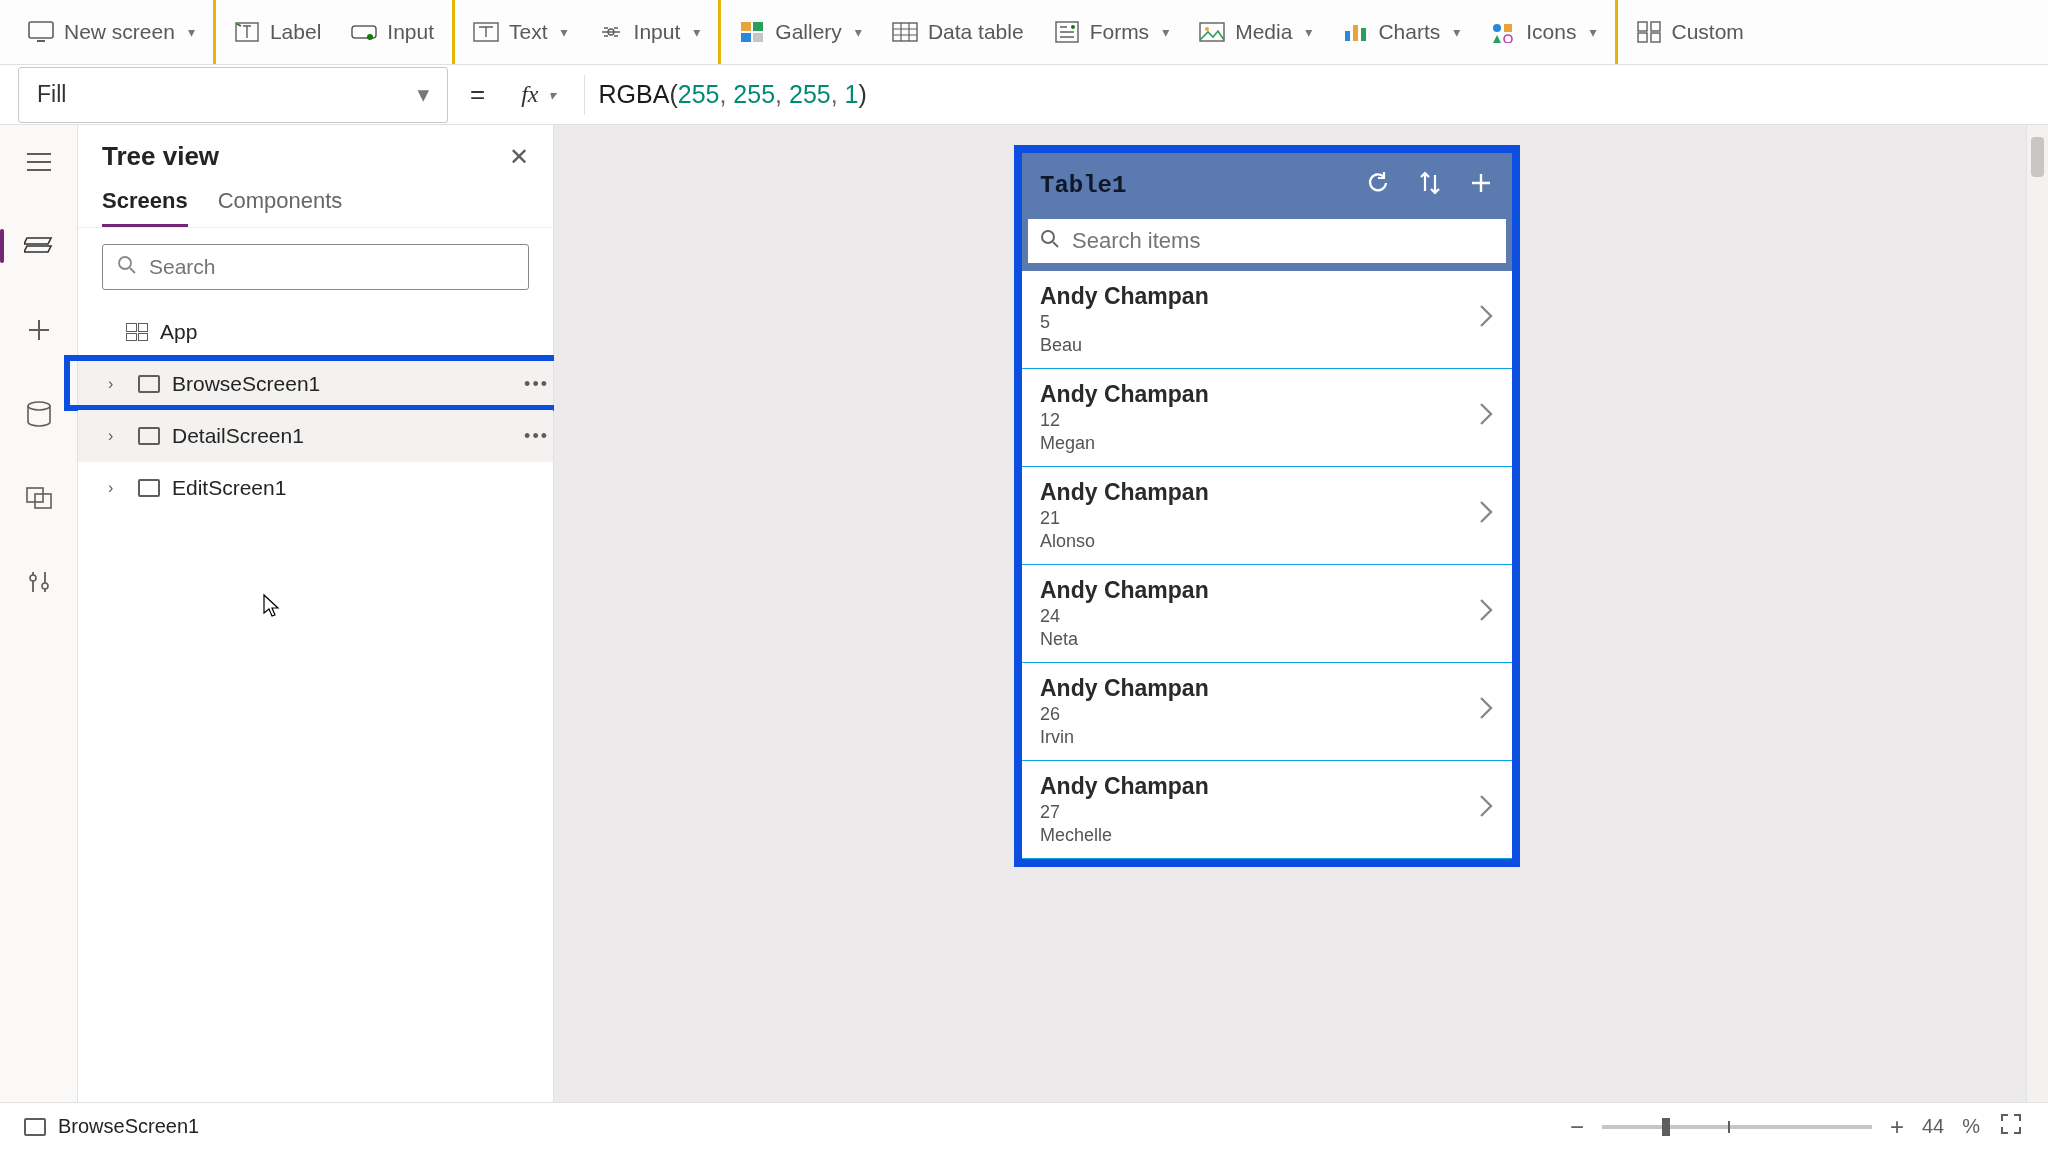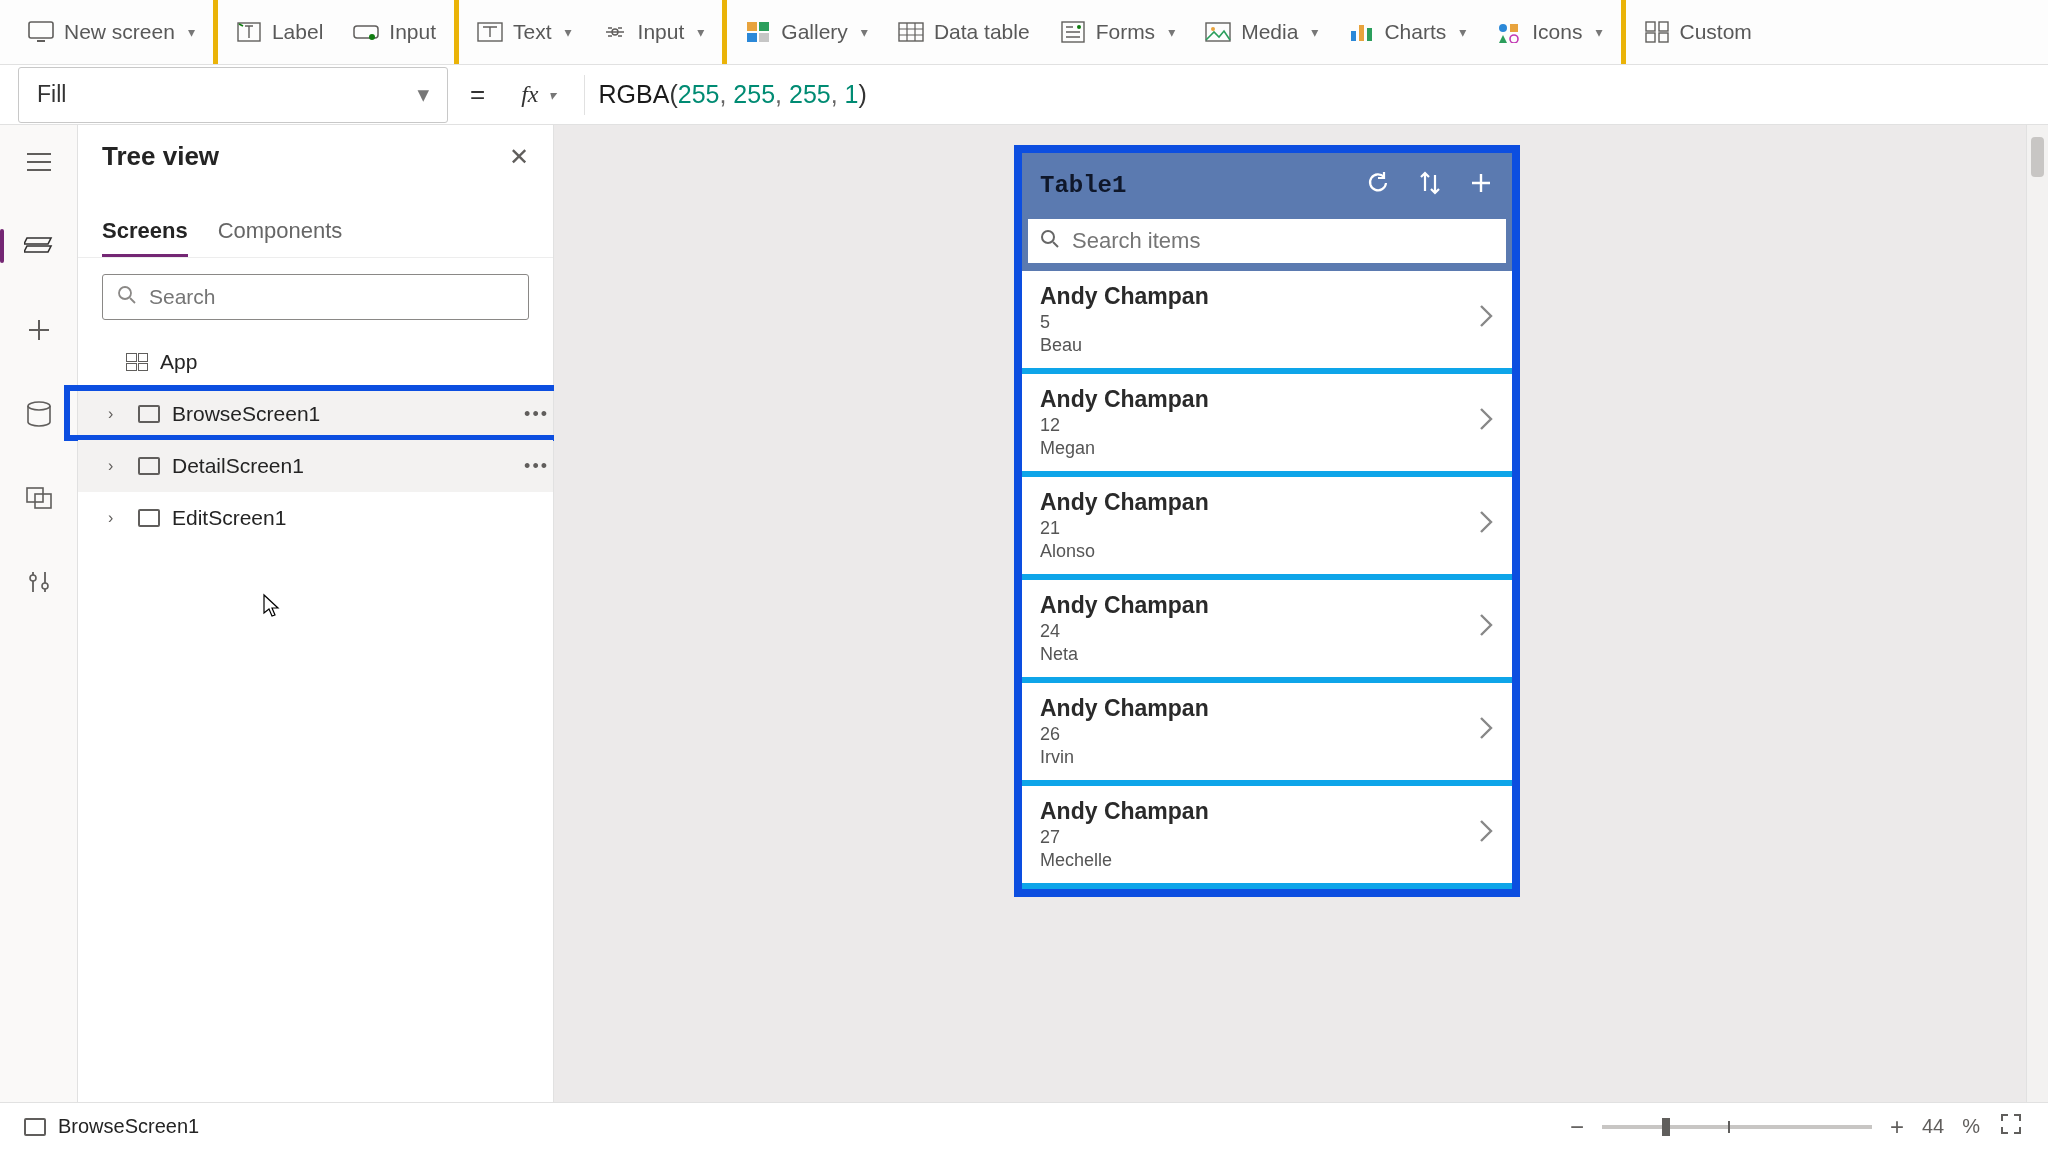--- a/index.html
+++ b/index.html
@@ -1,20 +1,20 @@
 <!DOCTYPE html>
 <html><head>
   <meta charset="utf-8">
   <style>
     * { box-sizing: border-box; margin: 0; padding: 0; font-family: "Segoe UI", Arial, sans-serif; }
     body { background: #fff; width: 2048px; height: 1150px; overflow: hidden; transform-origin: top left; }
     
     
     .ribbon { height: 65px; background: #fdfdfd; border-bottom: 1px solid #e1e1e1; display: flex; align-items: center; padding: 0 10px; gap: 0; }
-    .ribbon-group { display: flex; align-items: center; height: 100%; border-right: 5px solid #eab308; padding: 0 14px; gap: 22px; }
+    .ribbon-group { display: flex; align-items: center; height: 100%; border-right: 3px solid #eab308; padding: 0 14px; gap: 22px; }
     .ribbon-group:last-child { border-right: none; }
     .ribbon-btn { display: flex; align-items: center; gap: 10px; color: #595959; font-size: 21px; cursor: pointer; background: none; border: none; padding: 6px 4px; }
     .ribbon-btn .chev { font-size: 14px; color: #777; margin-left: 3px; }
     .ribbon-icon { width: 26px; height: 26px; display: flex; align-items: center; justify-content: center; }
 
     
     .formula-bar { height: 60px; background: #fff; border-bottom: 1px solid #e1e1e1; display: flex; align-items: center; padding: 0 18px; gap: 14px; }
     .property-dropdown { width: 430px; height: 56px; border: 1px solid #c8c8c8; border-radius: 3px; display: flex; align-items: center; justify-content: space-between; padding: 0 18px; font-size: 23px; color: #333; }
     .formula-eq { font-size: 26px; color: #333; padding: 0 8px; }
     .formula-fx { display: flex; align-items: center; gap: 10px; font-style: italic; font-size: 24px; color: #333; padding: 0 14px; }
@@ -31,21 +31,21 @@
     .left-rail { width: 78px; background: #faf9f8; border-right: 1px solid #e1e1e1; display: flex; flex-direction: column; align-items: center; padding-top: 16px; gap: 42px; }
     .rail-btn { width: 42px; height: 42px; display: flex; align-items: center; justify-content: center; color: #605e5c; cursor: pointer; position: relative; }
     .rail-btn.active { color: #323130; }
     .rail-btn.active::before { content: ""; position: absolute; left: -18px; top: 4px; bottom: 4px; width: 4px; background: #742774; border-radius: 2px; }
 
     
     .tree-panel { width: 476px; background: #fff; border-right: 1px solid #e1e1e1; padding: 16px 0 0 0; position: relative; }
     .tree-header { display: flex; align-items: center; justify-content: space-between; padding: 0 24px 8px 24px; }
     .tree-title { font-size: 26px; font-weight: 600; color: #242424; }
     .tree-close { font-size: 24px; color: #605e5c; cursor: pointer; }
-    .tree-tabs { display: flex; gap: 30px; padding: 8px 24px 0 24px; border-bottom: 1px solid #ededed; margin-top: 30px; }
+    .tree-tabs { display: flex; gap: 30px; padding: 8px 24px 0 24px; border-bottom: 1px solid #ededed; }
     .tree-tab { font-size: 22px; color: #666; padding-bottom: 10px; cursor: pointer; }
     .tree-tab.active { color: #242424; font-weight: 600; border-bottom: 3px solid #742774; }
     .tree-search { margin: 16px 24px; height: 46px; border: 1px solid #8a8886; border-radius: 3px; display: flex; align-items: center; gap: 12px; padding: 0 14px; }
     .tree-search input { border: none; outline: none; font-size: 21px; width: 100%; color: #333; }
     .tree-list { padding: 0 0; }
     .tree-item { display: flex; align-items: center; height: 52px; padding: 0 4px 0 30px; gap: 12px; font-size: 21px; color: #242424; cursor: pointer; position: relative; }
     .tree-item.hover-item { background: #f3f2f1; }
     .tree-item .chev-expand { width: 18px; color: #605e5c; font-size: 16px; }
     .tree-item .box-icon { width: 22px; height: 18px; border: 2px solid #605e5c; border-radius: 2px; }
     .tree-item .app-icon { width: 22px; height: 18px; display: grid; grid-template-columns: 1fr 1fr; gap: 1px; }
@@ -61,21 +61,21 @@
 
     .phone-frame { position: absolute; left: 460px; top: 20px; width: 506px; border: 8px solid #0c4ee0; background: #fff; }
     .phone-header { height: 64px; background: #5b7ab0; display: flex; align-items: center; justify-content: space-between; padding: 0 18px; }
     .phone-title { font-family: Consolas, "Courier New", monospace; font-size: 24px; color: #0f172a; font-weight: bold; }
     .phone-actions { display: flex; align-items: center; gap: 26px; color: #fff; }
     .phone-actions svg { stroke: #fff; }
     .search-wrap { padding: 0 4px 6px 4px; background: #5b7ab0; }
     .search-box { background: #ffffff; border: 2px solid #5b7ab0; height: 48px; display: flex; align-items: center; gap: 12px; padding: 0 12px; }
     .search-box input { border: none; outline: none; font-size: 22px; width: 100%; }
     .search-box .sicon { color: #666; }
-    .list-item { border-bottom: 6px solid #0ea5e9; padding: 12px 18px; display: flex; align-items: center; justify-content: space-between; gap: 24px; }
+    .list-item { border-bottom: 1px solid #0ea5e9; padding: 12px 18px; display: flex; align-items: center; justify-content: space-between; gap: 24px; }
     .list-text { display: flex; flex-direction: column; gap: 2px; }
     .li-title { font-size: 23px; font-weight: 600; color: #2a2a2a; }
     .li-sub1 { font-size: 18px; color: #555; }
     .li-sub2 { font-size: 18px; color: #555; }
     .li-chev { color: #888; font-size: 26px; }
 
     
     .status-bar { height: 48px; border-top: 1px solid #e1e1e1; background: #fff; display: flex; align-items: center; justify-content: space-between; padding: 0 24px; }
     .status-left { display: flex; align-items: center; gap: 12px; font-size: 20px; color: #242424; }
     .status-left .box-icon { width: 22px; height: 18px; border: 2px solid #605e5c; border-radius: 2px; }

